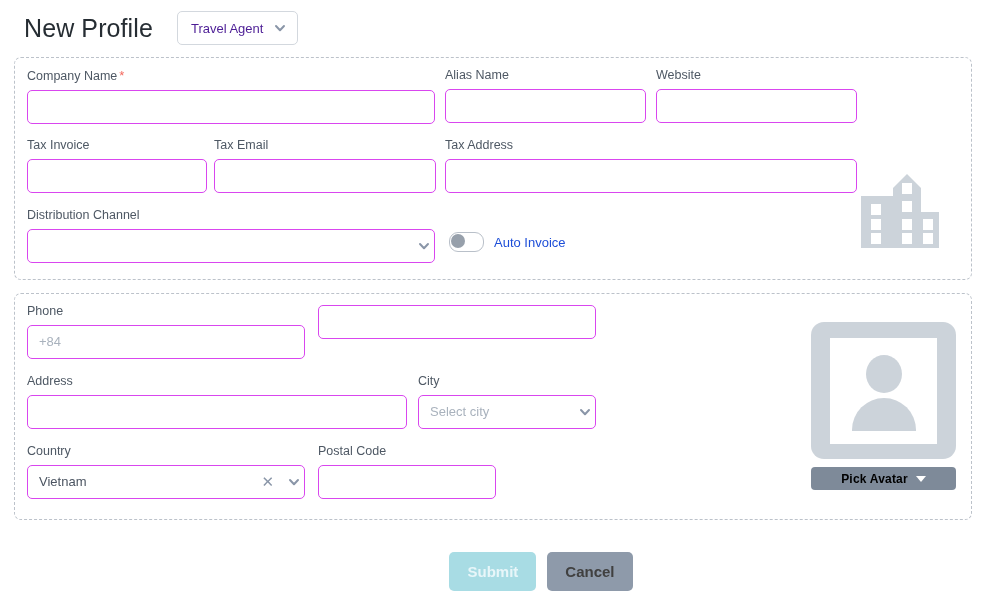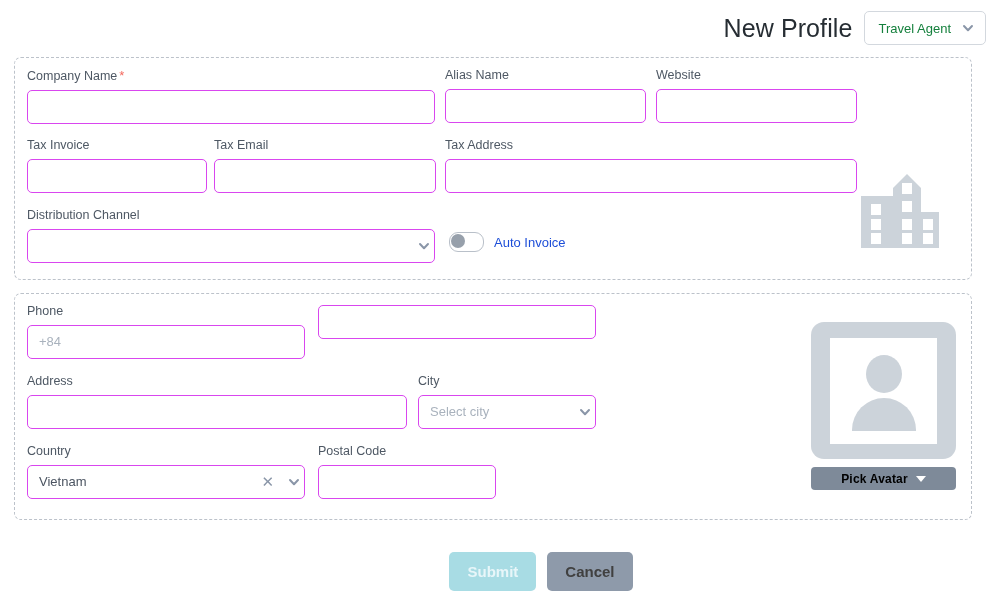--- a/index.html
+++ b/index.html
@@ -13,25 +13,24 @@
     font-family: "Liberation Sans", sans-serif;
     color: #3c4550;
     overflow: hidden;
     position: relative;
   }
 
   
   .page-header {
     display: flex;
     align-items: center;
-    gap: 12px;
+    gap: 24px;
     padding: 14px 0 0 24px;
     height: 42px;
     box-sizing: border-box;
-    justify-content: flex-end;
   }
   .page-title {
     font-size: 25px;
     font-weight: 400;
     color: #262d33;
     letter-spacing: 0.1px;
     line-height: 1;
   }
   .type-select {
     display: inline-flex;
@@ -39,21 +38,21 @@
     justify-content: space-between;
     gap: 10px;
     min-width: 118px;
     height: 34px;
     padding: 0 10px 0 13px;
     box-sizing: border-box;
     border: 1px solid #d3d8de;
     border-radius: 5px;
     background: #fff;
     font-size: 13px;
-    color: #15803d;
+    color: #4c1d95;
   }
 
   
   .panel {
     position: absolute;
     left: 14px;
     width: 958px;
     box-sizing: border-box;
     border: 1px dashed #bcc2ca;
     border-radius: 7px;

